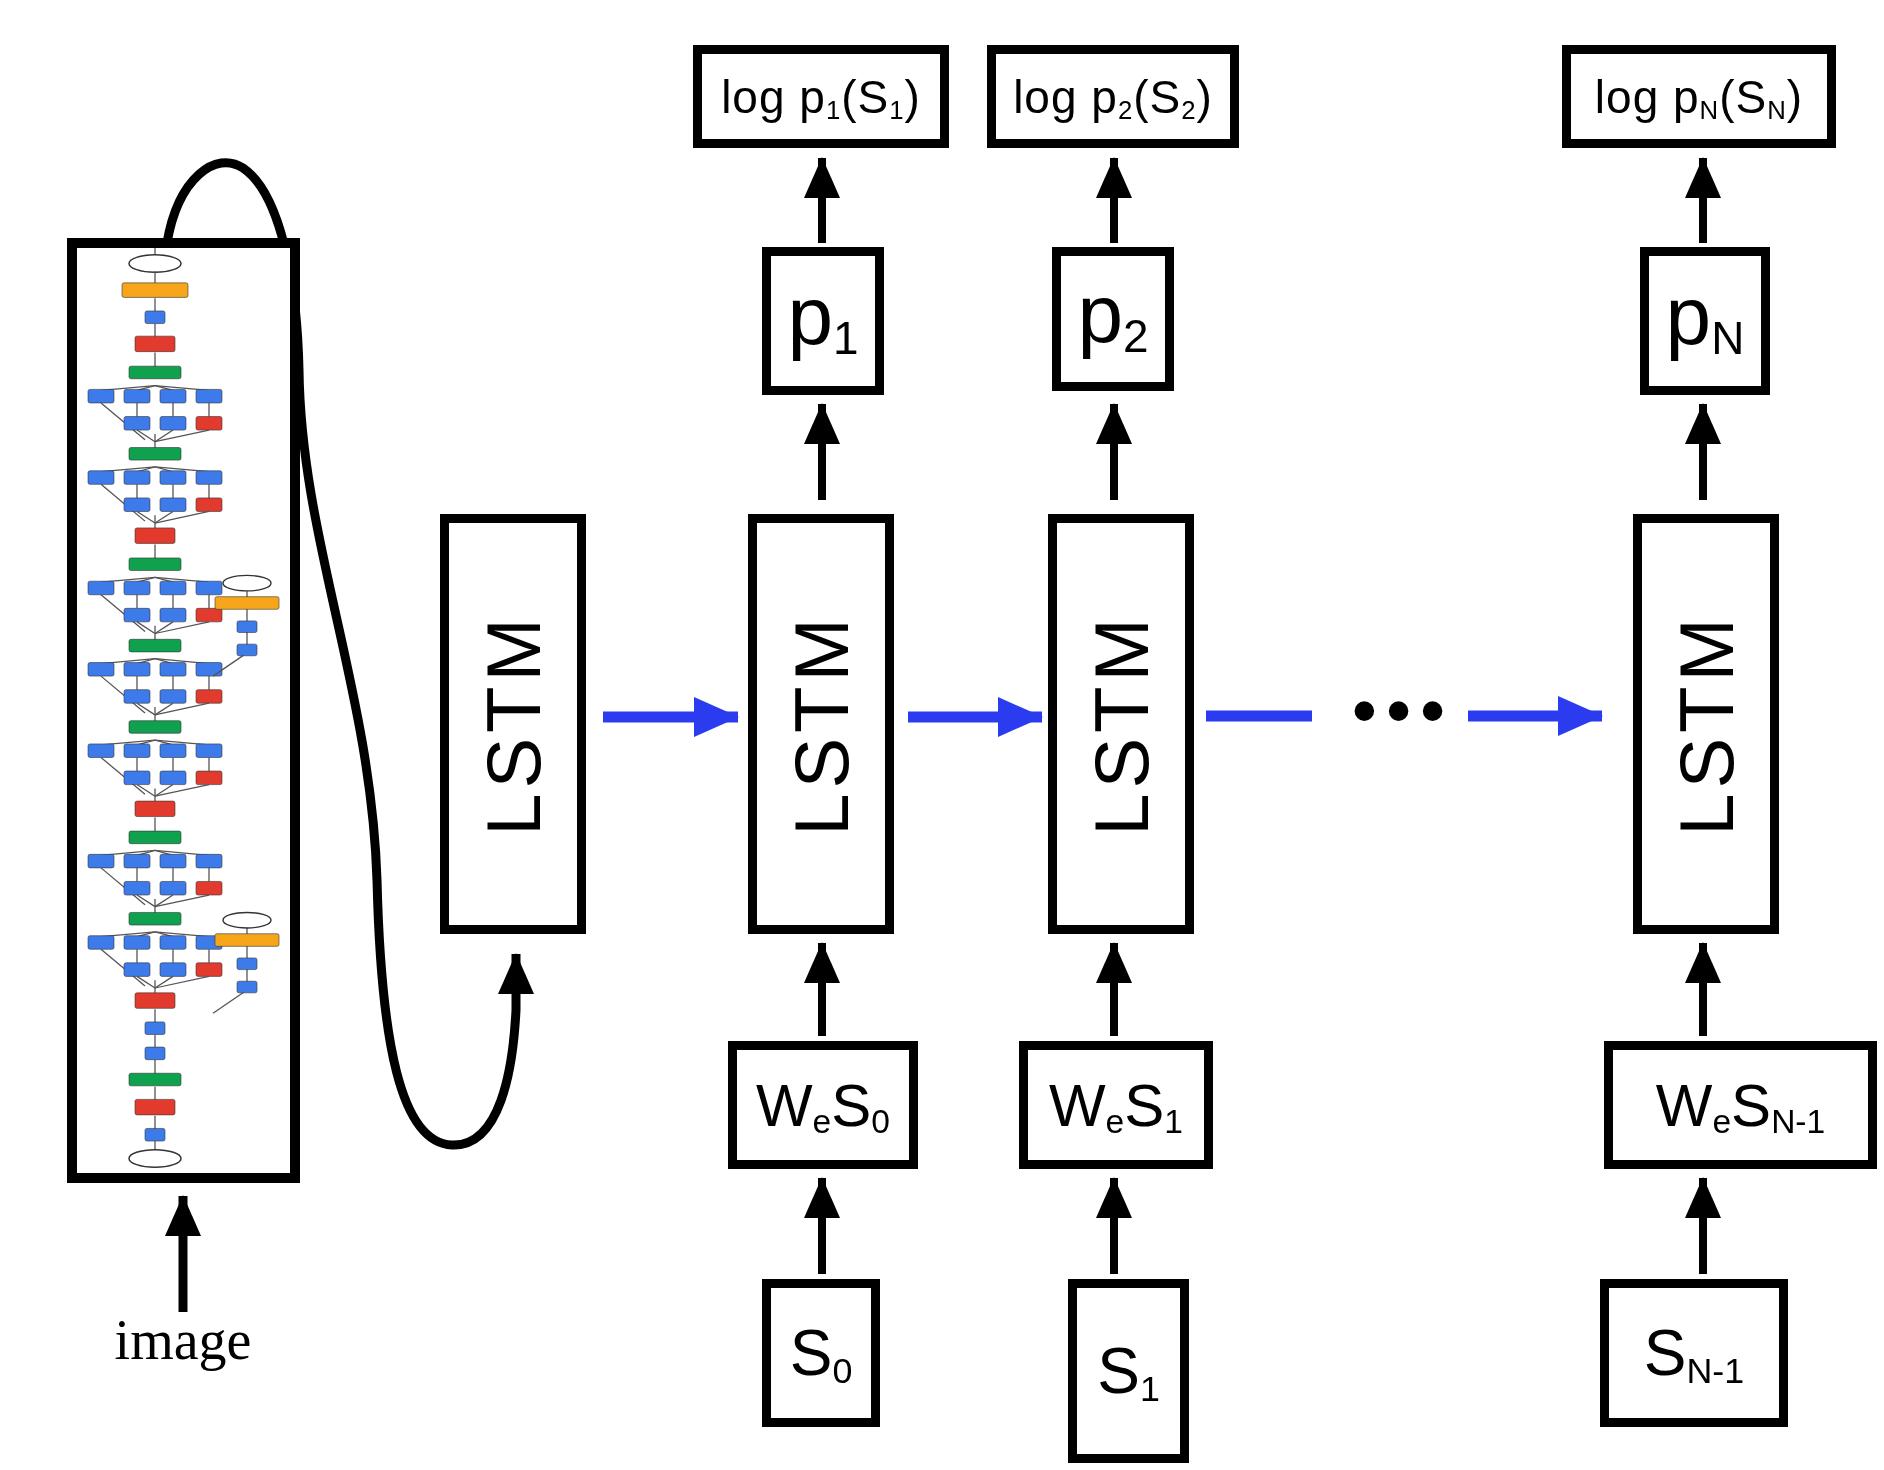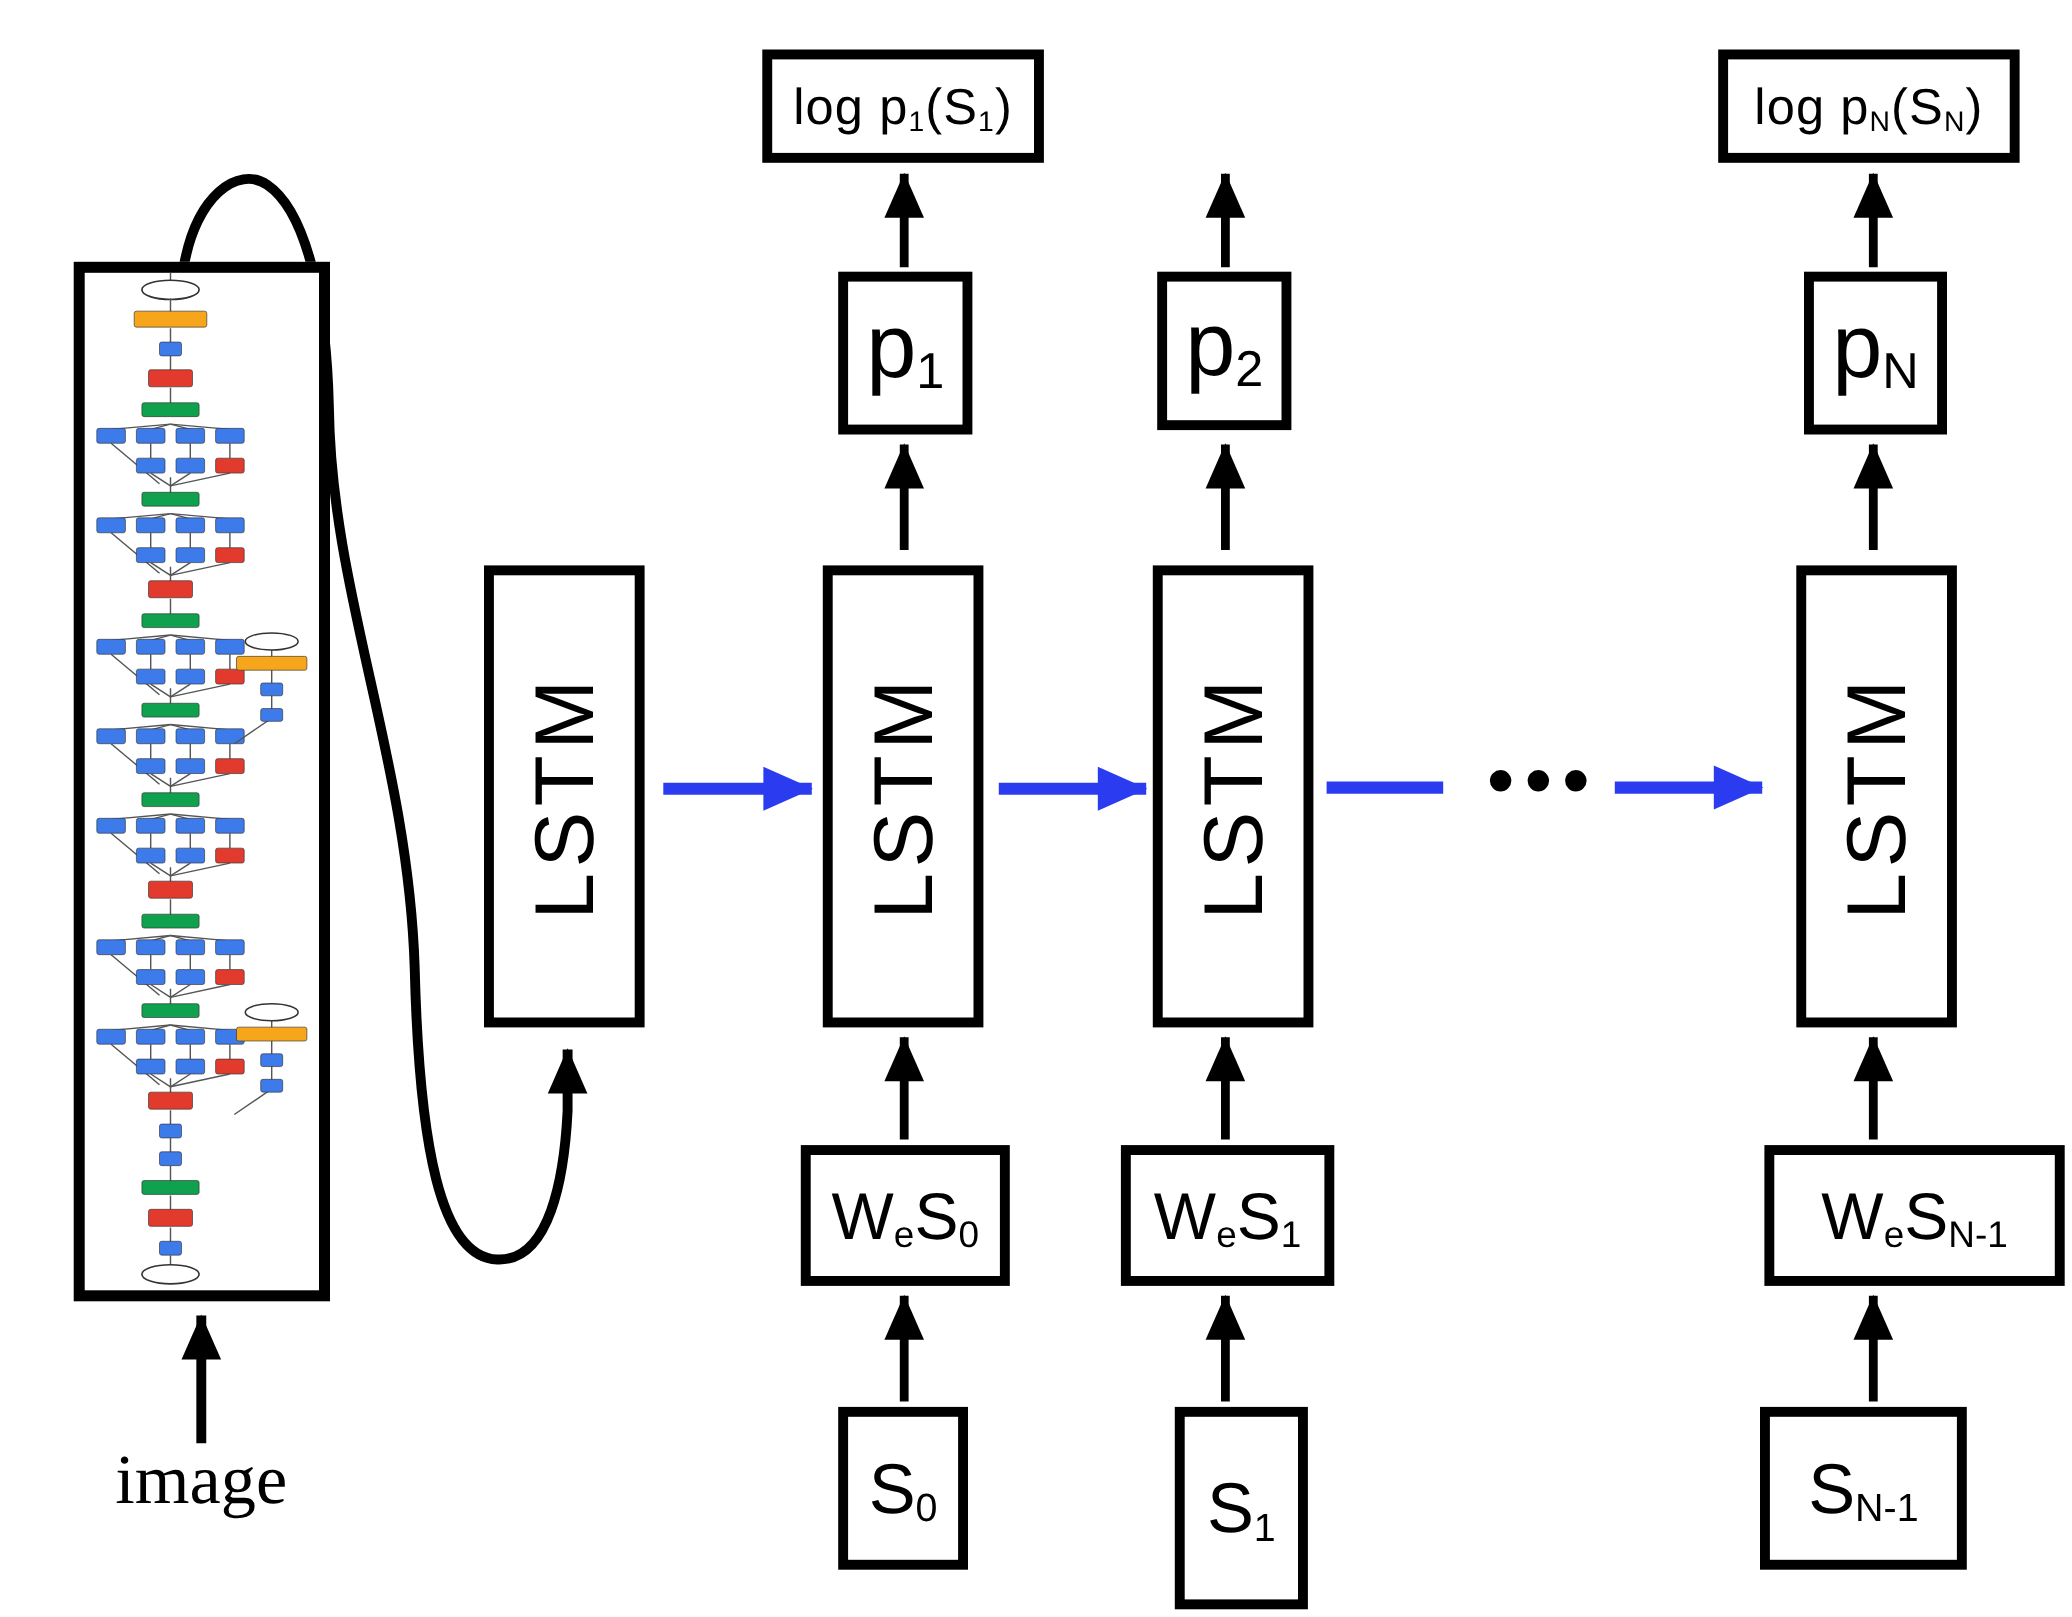--- a/index.html
+++ b/index.html
@@ -11,21 +11,21 @@
   .log{font-size:46px;letter-spacing:1px}
   .pb{font-size:82px;padding-bottom:10px}
   .wes{font-size:60px}
   .sb{font-size:64px}
   sub{font-size:.56em;vertical-align:-0.22em;line-height:0}
   .lstm .vtext{transform:rotate(-90deg);font-size:76px;letter-spacing:5px}
   .cnn-box{position:absolute;left:67px;top:238px;width:233px;height:945px;
            box-sizing:border-box;border:10px solid #000;background:#fff;z-index:2}
   .cnn-box svg{position:absolute;left:0;top:0;width:100%;height:100%}
   .img-label{position:absolute;left:23px;top:1308px;width:320px;text-align:center;
-             font-family:"Liberation Serif",serif;font-size:64px;z-index:2}
+             font-family:"Liberation Serif",serif;font-size:56px;z-index:2}
   .dots{position:absolute;left:1328px;top:674px;width:150px;text-align:center;
         font-size:72px;letter-spacing:9px;line-height:1;z-index:2}
 </style>
 </head>
 <body>
 
 <div id="canvas">
 
   <svg class="wires" width="1884" height="1470" viewBox="0 0 1884 1470">
     <defs>
@@ -258,20 +258,23 @@
   <div class="bx lstm" style="left:1048px;top:514px;width:146px;height:420px">
     <span class="vtext">LSTM</span>
   </div>
   <div class="bx lstm" style="left:1633px;top:514px;width:146px;height:420px">
     <span class="vtext">LSTM</span>
   </div>
 
   <div class="bx log" style="left:693px;top:45px;width:256px;height:103px">
     <span><span>log p</span><sub>1</sub><span>(S</span><sub>1</sub><span>)</span></span>
   </div>
+  <div class="bx log" style="left:987px;top:45px;width:252px;height:103px">
+    <span><span>log p</span><sub>2</sub><span>(S</span><sub>2</sub><span>)</span></span>
+  </div>
   <div class="bx log" style="left:1562px;top:45px;width:274px;height:103px">
     <span><span>log p</span><sub>N</sub><span>(S</span><sub>N</sub><span>)</span></span>
   </div>
 
   <div class="bx pb" style="left:762px;top:247px;width:122px;height:148px">
     <span><span>p</span><sub>1</sub></span>
   </div>
   <div class="bx pb" style="left:1052px;top:247px;width:122px;height:144px">
     <span><span>p</span><sub>2</sub></span>
   </div>

